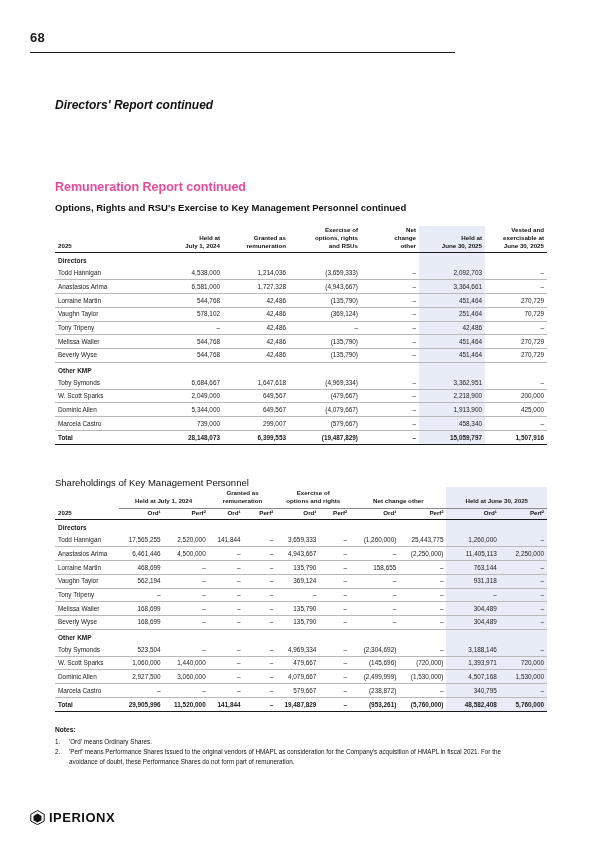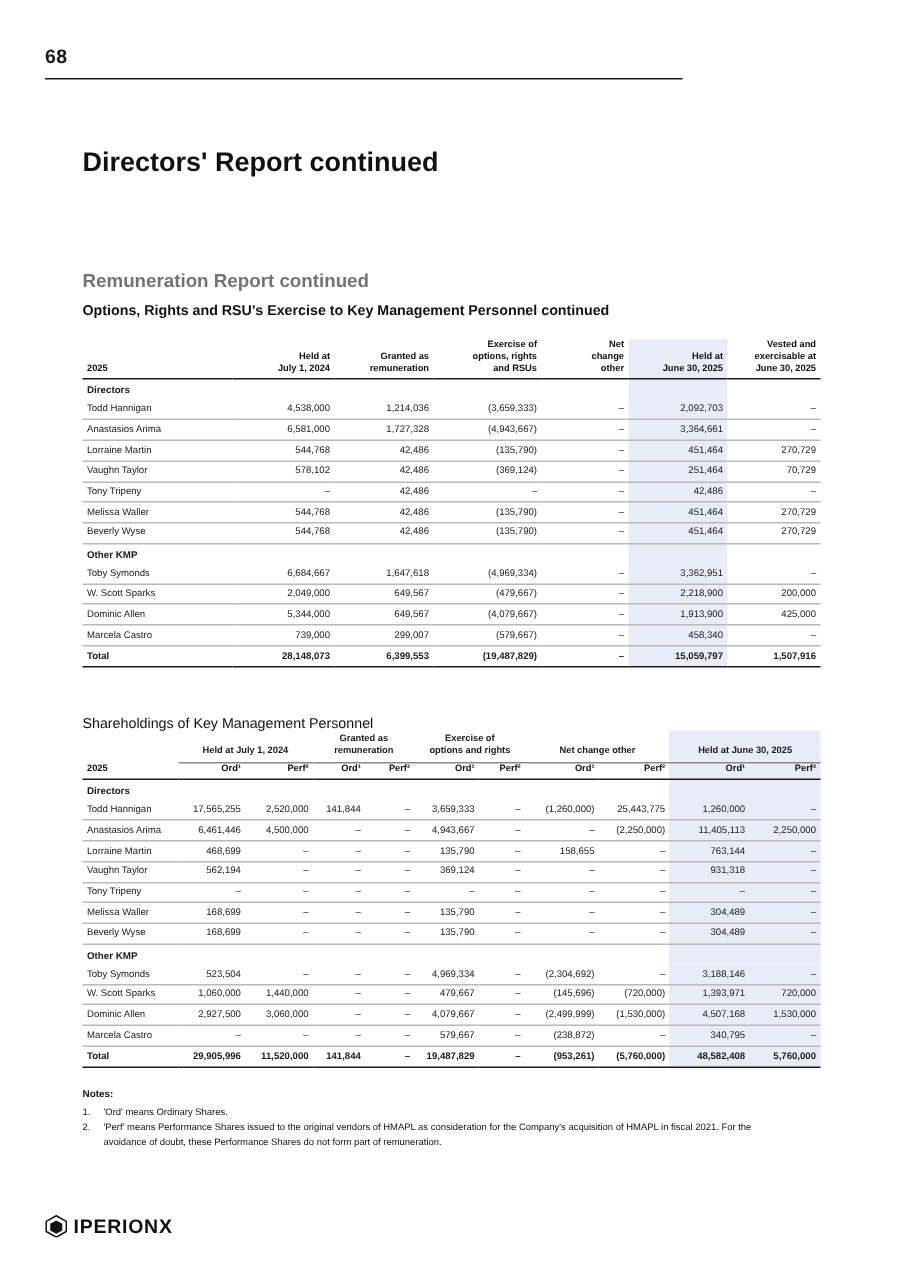--- a/index.html
+++ b/index.html
@@ -37,31 +37,32 @@
     top: 52px;
     left: 30px;
     right: 30px;
     height: 1px;
     background: #1a1a1a;
   }
   .doc-title {
     position: absolute;
     top: 98px;
     left: 55px;
-    font-size: 18px;
+    font-size: 12px;
     font-weight: bold;
     color: #111111;
+    font-style: italic;
   }
   .section-title {
     position: absolute;
     top: 180px;
     left: 55px;
     font-size: 12.5px;
     font-weight: bold;
-    color: #737373;
+    color: #ec4899;
   }
   .subsection-title {
     position: absolute;
     top: 202px;
     left: 55px;
     font-size: 9.5px;
     font-weight: bold;
     color: #111111;
   }
   .subsection-title-2 {

